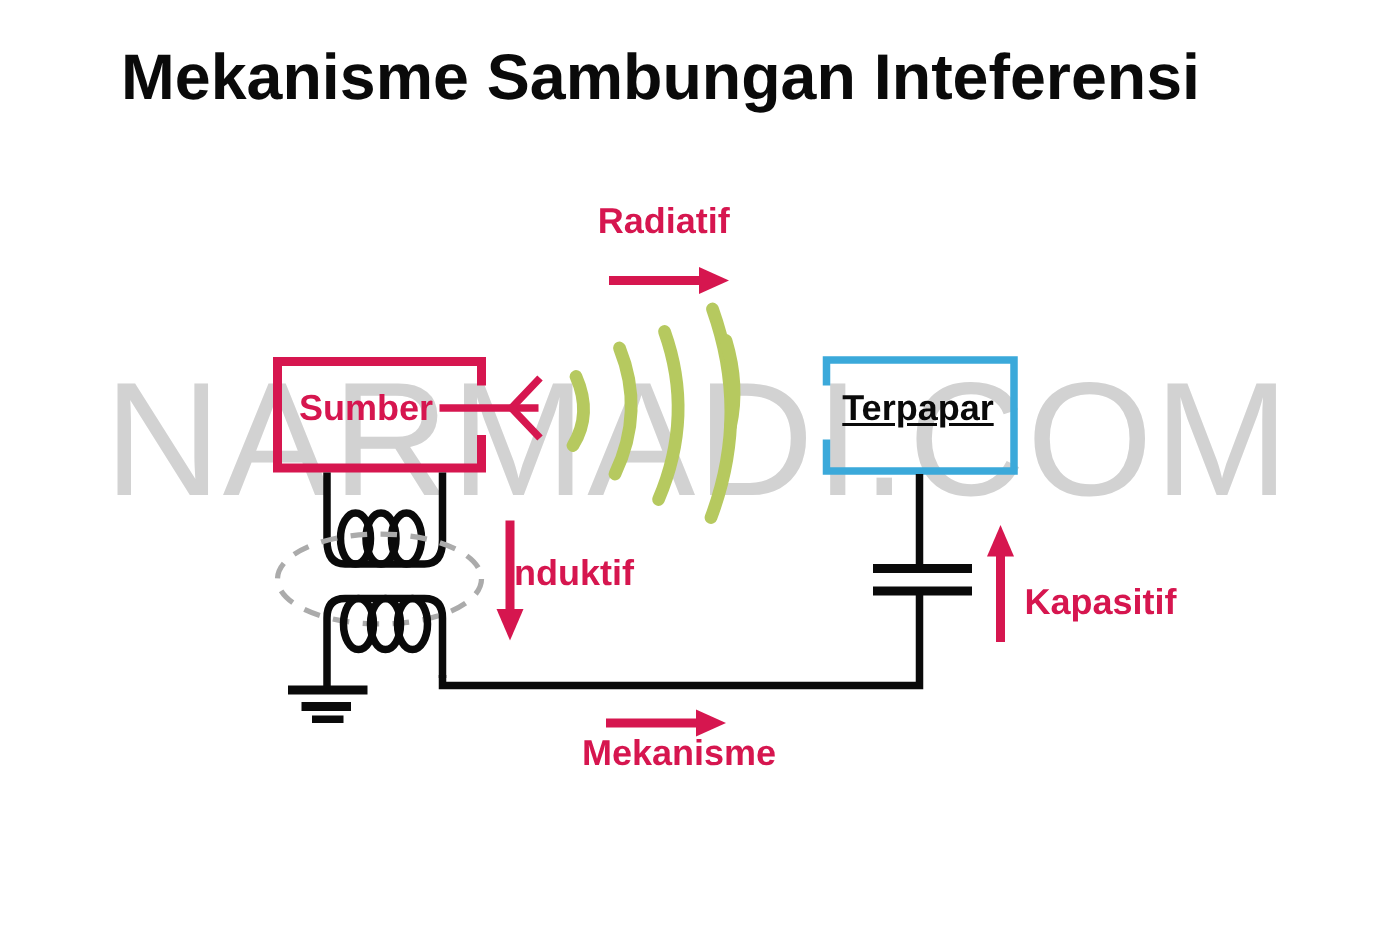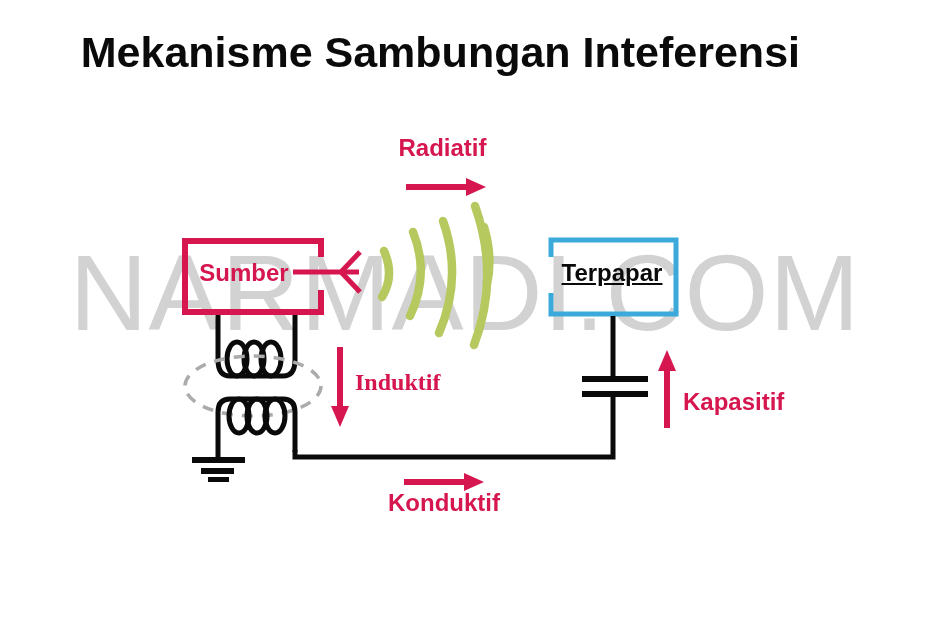--- a/index.html
+++ b/index.html
@@ -103,18 +103,18 @@
     <line x1="404" y1="482" x2="466" y2="482" stroke="#d6164f" stroke-width="6"></line>
     <polygon points="464,473 484,482 464,491" fill="#d6164f"></polygon>
   </svg>
 
   <div class="lbl center" style="left:380px;top:134px;width:125px;">Radiatif</div>
 
   <div class="lbl center" style="left:185px;top:259px;width:118px;text-align:center;">Sumber</div>
 
   <div class="lbl black center" style="left:548px;top:259px;width:128px;text-decoration:underline;">Terpapar</div>
 
-  <div class="lbl" style="left:355px;top:369px;font-family:Liberation Serif, serif;">Induktif</div>
+  <div class="lbl" style="left:336px;top:369px;">Induktif</div>
 
   <div class="lbl" style="left:683px;top:388px;">Kapasitif</div>
 
-  <div class="lbl" style="left:388px;top:489px;">Konduktif</div>
+  <div class="lbl" style="left:388px;top:489px;">Mekanisme</div>
 </div>
 
 </body></html>

